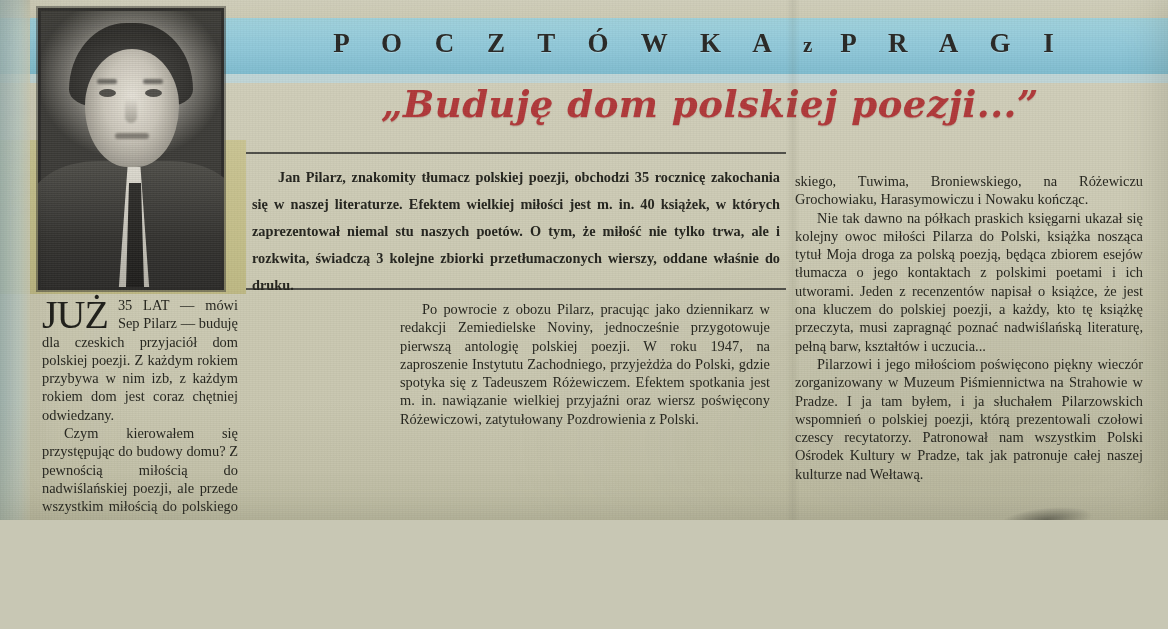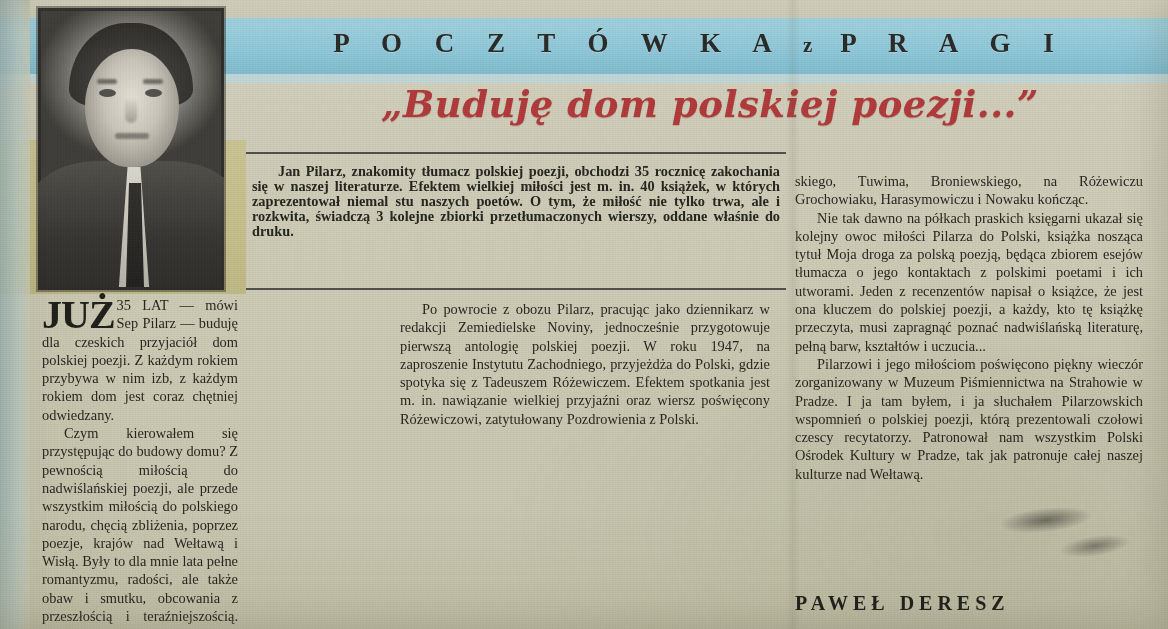--- a/index.html
+++ b/index.html
@@ -5,21 +5,21 @@
   * { box-sizing: border-box; }
   html, body {
     margin: 0; padding: 0;
     width: 1168px; height: 629px;
     overflow: hidden;
     background: #c8c7b4;
     font-family: "Liberation Serif", serif;
   }
   #page {
     position: relative;
-    width: 1168px; height: 629px;
+    width: 1168px; height: 520px;
     background: #cfcdb6;
     overflow: hidden;
   }
 
   
   .paper-base {
     position: absolute; inset: 0;
     background:
       linear-gradient(180deg, #d6d3bd 0%, #cfcdb8 18%, #cbc9b2 55%, #c6c4ad 100%);
   }
@@ -189,21 +189,21 @@
   .rule-top-long { left: 246px; top: 152px; width: 540px; height: 2px; }
   .rule-lead-bot { left: 246px; top: 288px; width: 540px; height: 2px; }
 
   
   .lead {
     position: absolute;
     left: 252px; top: 164px;
     width: 528px;
     font-size: 14.3px;
     font-weight: bold;
-    line-height: 15px;
+    line-height: 27px;
     text-align: justify;
     color: #25251f;
     text-indent: 26px;
   }
 
   
   .col {
     position: absolute;
     font-size: 14.4px;
     line-height: 18.3px;
@@ -215,24 +215,24 @@
   .col p.first { text-indent: 0; }
 
   .col-1 { left: 42px; top: 296px; width: 196px; }
   .col-2 { left: 400px; top: 300px; width: 370px; }
   .col-3 { left: 795px; top: 172px; width: 348px; }
 
   
   .dropcap {
     float: left;
     font-size: 40px;
-    font-weight: bold;
+    font-weight: normal;
     line-height: 34px;
     letter-spacing: -1px;
-    margin: 2px 2px 0 0;
+    margin: 2px 10px 0 0;
     color: #1f1f1a;
     font-family: "Liberation Serif", serif;
   }
   .col-1 .p-first { text-indent: 0; }
   .col-1 .p-first::first-line { }
 
   
   .signature {
     position: absolute;
     left: 795px; top: 592px;

